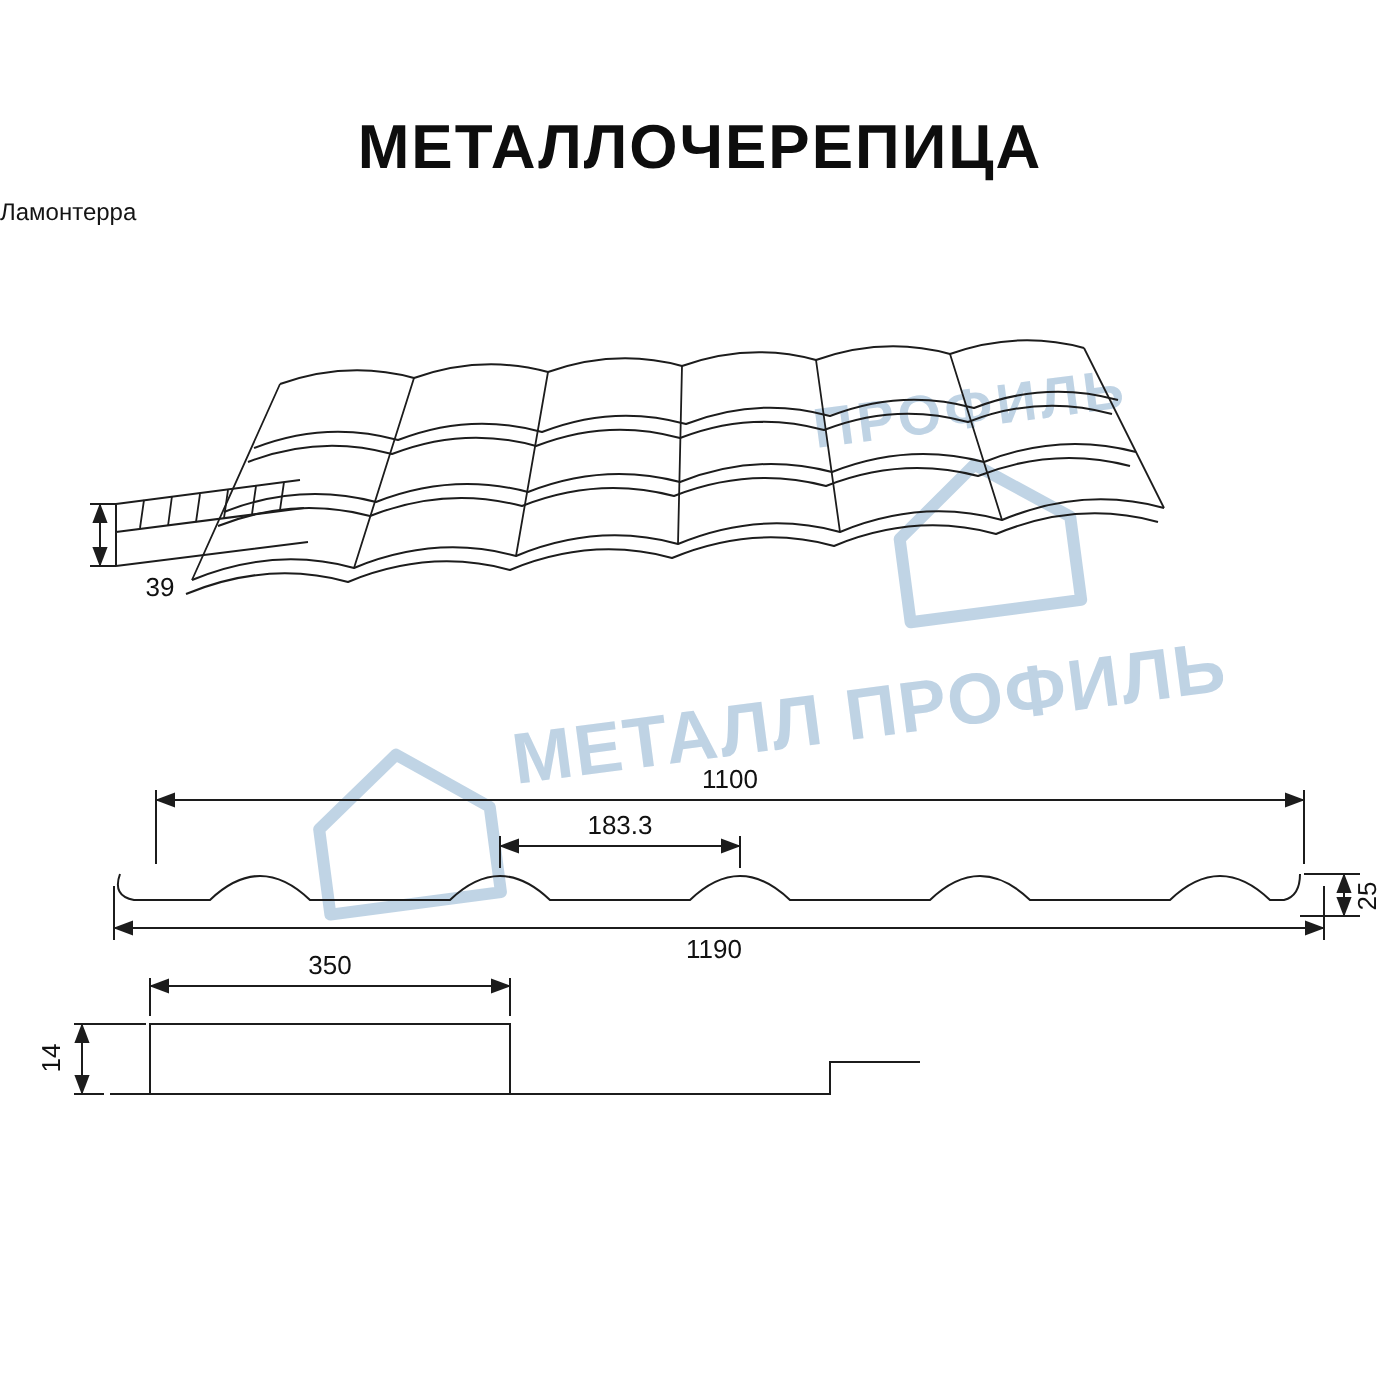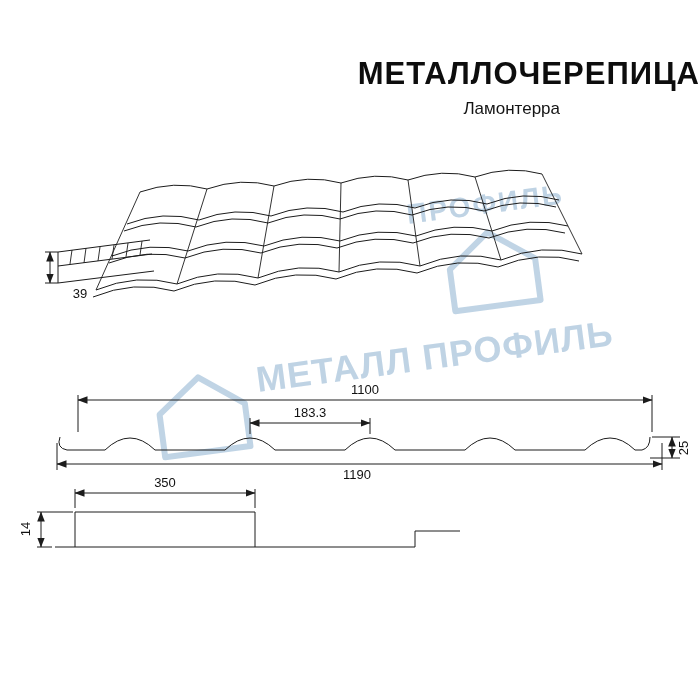--- a/index.html
+++ b/index.html
@@ -1,21 +1,21 @@
 <!DOCTYPE html>
 <html><head>
 <meta charset="utf-8">
 <style>
   html,body{margin:0;padding:0}
   body{width:700px;height:700px;background:#ffffff;position:relative;overflow:hidden;
        font-family:"Liberation Sans", sans-serif;}
-  .title{position:absolute;top:56px;left:0;width:700px;text-align:right;
+  .title{position:absolute;top:56px;left:0;width:700px;text-align:center;
          font-size:31px;font-weight:700;color:#0d0d0d;letter-spacing:1px}
-  .subtitle{position:absolute;top:99px;left:0;width:560px;text-align:right;
-         font-size:17px;font-weight:400;color:#141414}
+  .subtitle{position:absolute;top:99px;left:0;width:560px;text-align:left;
+         font-size:12px;font-weight:400;color:#141414}
   svg.drawing{position:absolute;left:0;top:0}
   .ln{stroke:#1c1c1c;stroke-width:1;fill:none}
   .thin{stroke:#1c1c1c;stroke-width:0.9;fill:none}
   .dim{stroke:#1c1c1c;stroke-width:1;fill:none}
   .dimtxt{font-size:13px;fill:#111;font-family:"Liberation Sans", sans-serif}
   .wmtxt{font-weight:700;font-family:"Liberation Sans", sans-serif;opacity:.9}
   .wmlogo{fill:none;stroke-linejoin:round;opacity:.9}
 </style>
 </head>
 <body>

